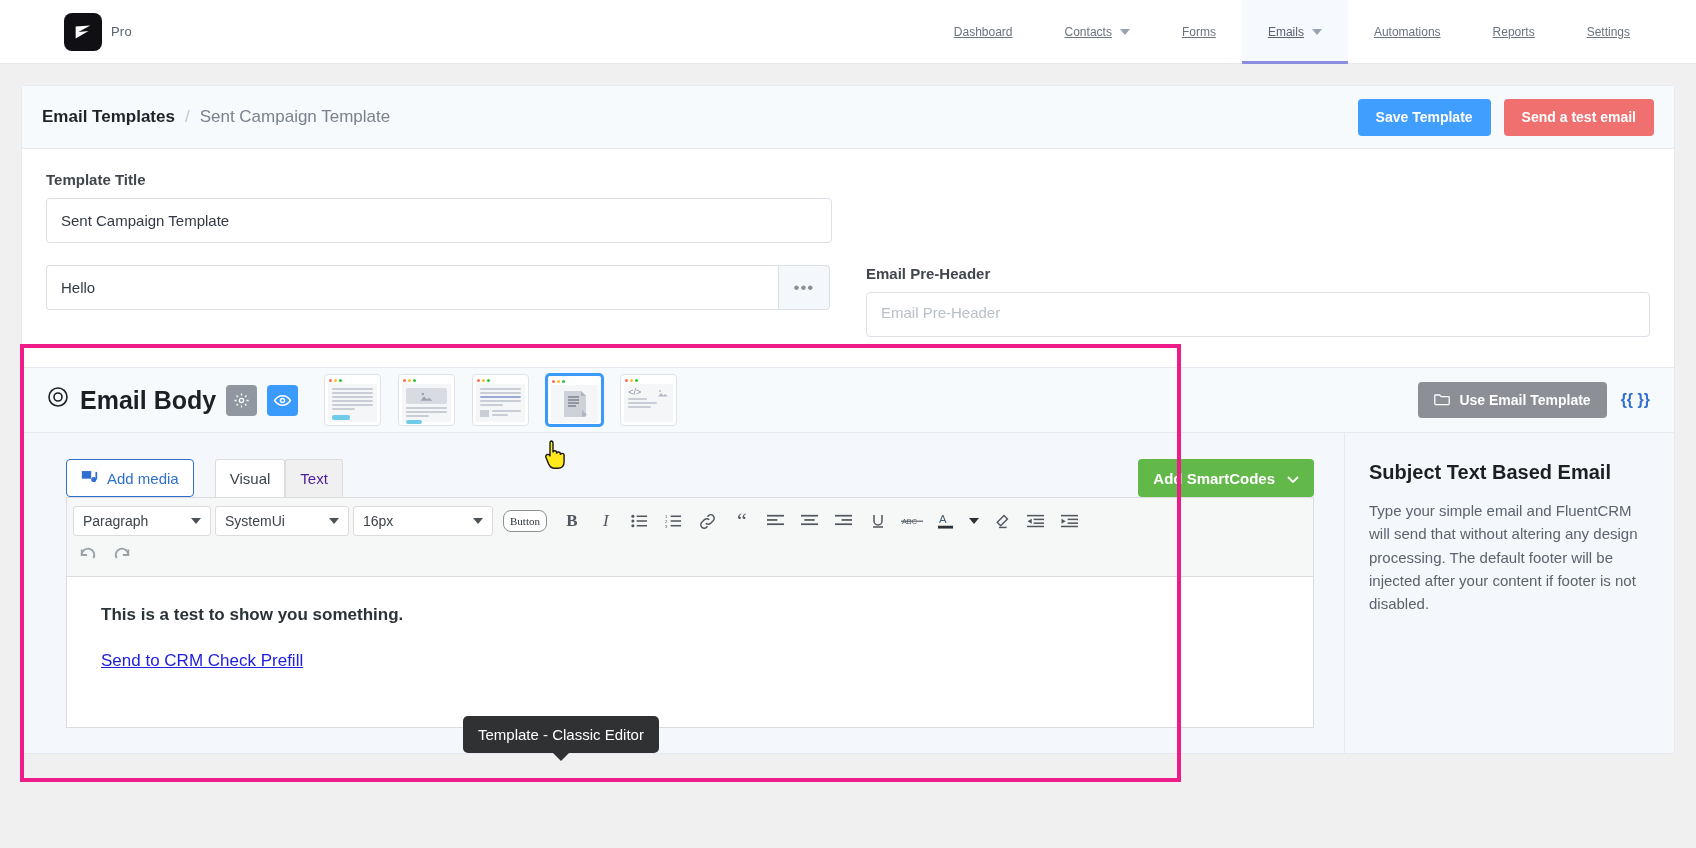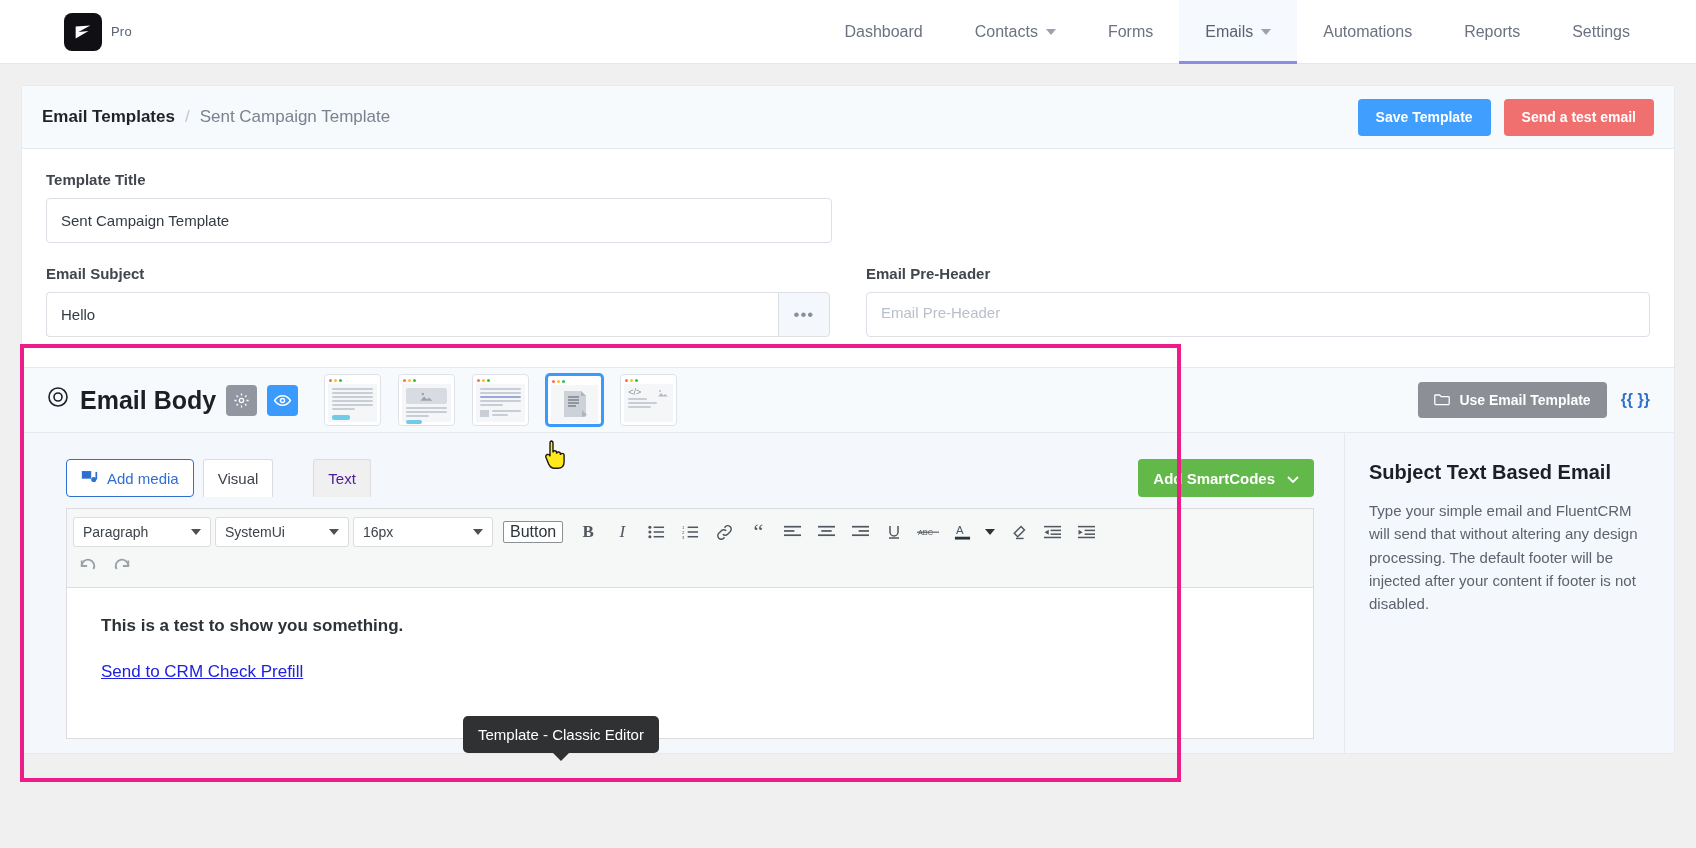--- a/index.html
+++ b/index.html
@@ -19,22 +19,22 @@
   }
   .brand { display: flex; align-items: center; padding-left: 24px; gap: 9px; margin-left: 40px; }
   .brand-logo {
     width: 38px; height: 38px; border-radius: 8px; background: #101014;
     display: flex; align-items: center; justify-content: center;
   }
   .brand-pro { font-size: 13px; color: #5a6270; letter-spacing: .2px; }
   .nav-items { margin-left: auto; display: flex; align-items: stretch; height: 64px; padding-right: 40px; }
   .nav-item {
     display: flex; align-items: center; gap: 8px;
-    padding: 12px 26px; font-size: 16px; color: #6b7280;
-    cursor: pointer; position: relative; height: 64px;
+    padding: 12px 26px; font-size: 12px; color: #6b7280;
+    cursor: pointer; position: relative; height: 64px; text-decoration: underline;
   }
   .nav-item.active { background: #f6f9fe; color: #5a6270; }
   .nav-item.active::after {
     content: ""; position: absolute; left: 0; right: 0; bottom: 0;
     height: 3px; background: #8c8ce0;
   }
   .caret { width: 0; height: 0; border-left: 5px solid transparent; border-right: 5px solid transparent; border-top: 6px solid #9aa2b1; display: inline-block; }
 
   
   .page-wrap { padding: 21px 21px 0 21px; }
@@ -142,47 +142,47 @@
   .editor-right { width: 330px; padding: 28px 30px 0 24px; border-left: 1px solid #e6e9ee; }
   .side-title { font-size: 20px; font-weight: bold; color: #1c2026; margin-bottom: 15px; }
   .side-text { font-size: 15px; color: #5c636e; line-height: 1.55; }
 
   .ed-toprow { display: flex; align-items: flex-end; gap: 0; position: relative; }
   .addmedia {
     background: #fff; border: 1px solid #2f6fd0; border-radius: 4px;
     color: #2f6fd0; font-size: 15px; height: 38px; padding: 0 14px;
     display: flex; align-items: center; gap: 9px; cursor: pointer; font-family: inherit;
   }
-  .tabs { display: flex; margin-left: 9px; align-items: flex-end; gap: 40px; }
+  .tabs { display: flex; margin-left: 21px; align-items: flex-end; }
   .tab {
     font-size: 15px; color: #4c1d95; padding: 8px 14px; cursor: pointer;
     border: 1px solid #dcdcde; border-bottom: none; background: #f0f0f1;
     border-radius: 3px 3px 0 0; line-height: 21px;
   }
   .tab.active { background: #fff; color: #3c434a; }
   .smartcodes {
     margin-left: auto; background: #63b84a; color: #fff; font-weight: bold;
     font-size: 15px; height: 38px; padding: 0 15px; border: none; border-radius: 4px;
     display: flex; align-items: center; gap: 12px; cursor: pointer; font-family: inherit;
   }
 
-  .mce-wrap { border: 1px solid #dcdcde; background: #84cc16; margin-top: 11px; }
+  .mce-wrap { border: 1px solid #dcdcde; background: #84cc16; margin-top: 0; }
   .mce-toolbar { background: #f6f7f7; border-bottom: 1px solid #dcdcde; padding: 6px 6px 4px 6px; }
   .mce-row { display: flex; align-items: center; gap: 4px; flex-wrap: nowrap; padding: 2px 0; }
   .sel {
     height: 30px; border: 1px solid #dcdcde; background: #fff; border-radius: 3px;
     font-size: 14px; color: #3c434a; padding: 0 26px 0 9px; position: relative;
     display: flex; align-items: center; cursor: pointer; font-family: inherit;
   }
   .sel .arw { position: absolute; right: 9px; width:0;height:0;border-left:5px solid transparent;border-right:5px solid transparent;border-top:6px solid #4a5258; }
   .sel.w1 { width: 138px; } .sel.w2 { width: 134px; } .sel.w3 { width: 140px; }
   .btn-button {
-    height: 22px; border: 1px solid #8c8f94; background: #fff; border-radius: 2px;
-    font-size: 16px; color: #2c3338; padding: 0 6px; margin: 0 6px; cursor: pointer;
-    display: flex; align-items: center; font-family: Liberation Sans, sans-serif;
+    height: 22px; border: 1px solid #8c8f94; background: #fff; border-radius: 8px;
+    font-size: 11px; color: #2c3338; padding: 0 6px; margin: 0 6px; cursor: pointer;
+    display: flex; align-items: center; font-family: Liberation Serif, serif;
   }
   .tb-ico {
     width: 30px; height: 30px; display: flex; align-items: center; justify-content: center;
     color: #50575e; cursor: pointer; font-size: 16px;
   }
   .tb-ico svg { display: block; }
 
   .mce-canvas { padding: 28px 34px; min-height: 150px; background: #fff; }
   .mce-p { font-size: 17px; font-weight: bold; color: #2c3338; margin-bottom: 26px; }
   .mce-link { font-size: 17px; color: #2020e0; text-decoration: underline; cursor: pointer; }
@@ -245,21 +245,20 @@
     </div>
 
     <div class="form-body">
       <div style="width:49%;">
         <div class="field-label">Template Title</div>
         <input class="input" value="Sent Campaign Template" style="">
       </div>
 
       <div class="row2">
         <div class="col">
-          <div class="field-label">Email Subject</div>
           <div class="subject-wrap">
             <input class="input" value="Hello" style="">
             <div class="dots-btn">•••</div>
           </div>
         </div>
         <div class="col">
           <div class="field-label">Email Pre-Header</div>
           <textarea class="textarea" placeholder="Email Pre-Header" style=""></textarea>
         </div>
       </div>

